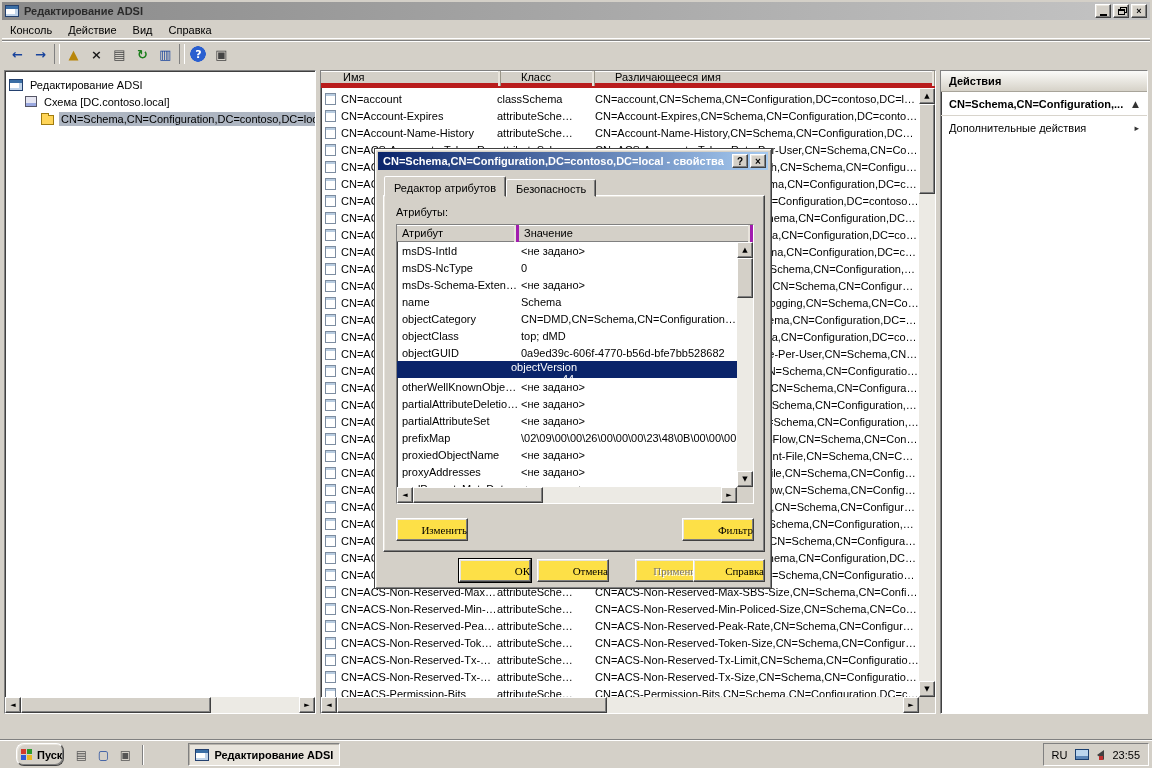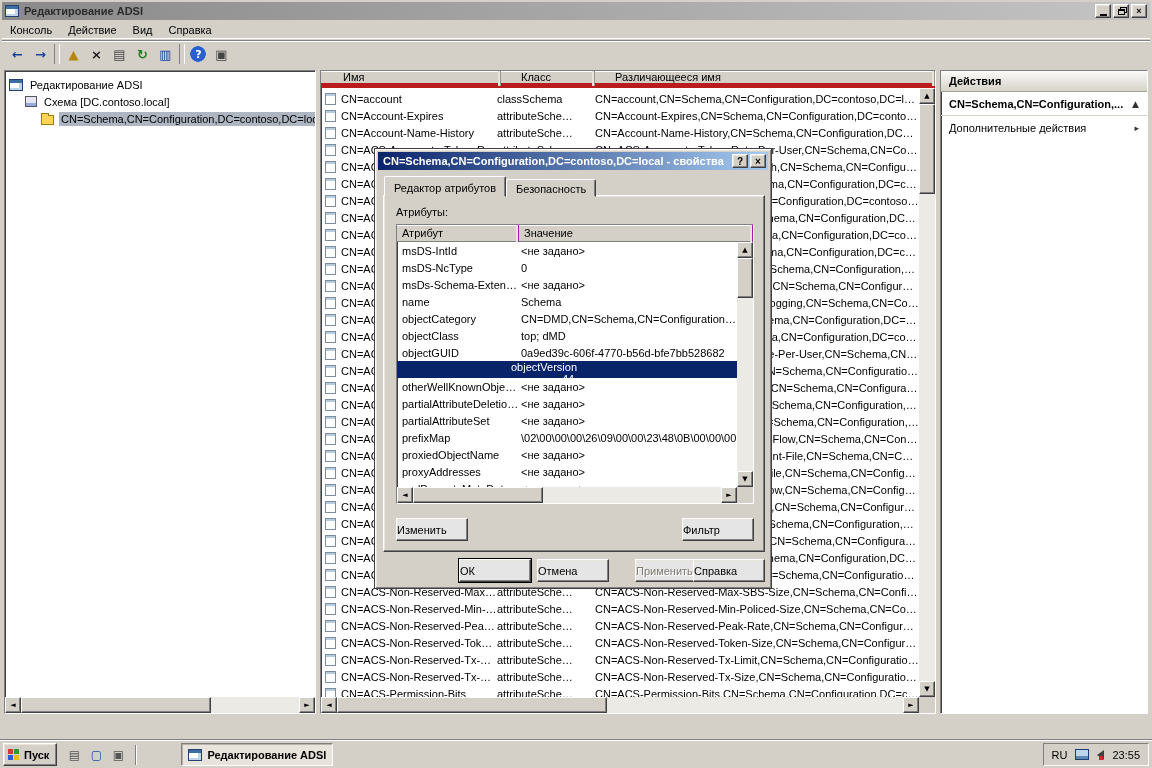--- a/index.html
+++ b/index.html
@@ -79,44 +79,44 @@
   .dlg-title-text { color:#fff; font-weight:bold; white-space:nowrap; overflow:hidden; flex:1; }
   .dlg-cap { width:16px; height:14px; margin-left:2px; font-size:10px; font-weight:bold; display:flex; align-items:center; justify-content:center; flex:0 0 auto; }
   .tabs { position:absolute; left:9px; top:29px; display:flex; z-index:4; }
   .tab { padding:3px 9px 2px; background:#d4d0c8; border:1px solid; border-color:#fff #404040 transparent #fff; box-shadow:inset -1px 0 0 #808080; border-top-left-radius:2px; border-top-right-radius:2px; position:relative; }
   .tab.active { top:-2px; padding-top:5px; z-index:6; }
   .tab:not(.active) { top:1px; height:18px; }
   .tab-page { position:absolute; left:8px; top:46px; width:382px; height:357px; background:#d4d0c8; border:1px solid; border-color:#fff #404040 #404040 #fff; box-shadow:inset -1px -1px 0 #808080, inset 1px 1px 0 #e8e4dc; z-index:3; }
   .attr-label { position:absolute; left:12px; top:10px; }
   .attr-list { position:absolute; left:12px; top:28px; width:358px; height:280px; background:#fff; border:1px solid; border-color:#808080 #fff #fff #808080; box-shadow:inset 1px 1px 0 #404040; overflow:hidden; }
   .attr-header { position:absolute; left:0; top:0; right:0; height:17px; background:#d4d0c8; display:flex; border-bottom:1px solid #808080; box-shadow:inset 0 1px 0 #fff; }
-  .ahcol { height:17px; line-height:17px; border-right:1px solid #a21caf; box-shadow:inset -2px 0 0 #e8e4dc; padding-left:5px; }
+  .ahcol { height:17px; line-height:17px; border-right:3px solid #a21caf; box-shadow:inset -2px 0 0 #e8e4dc; padding-left:5px; }
   .ahcol.a1 { width:122px; } .ahcol.a2 { flex:1; }
   .attr-rows { position:absolute; left:0; top:17px; right:16px; bottom:16px; overflow:hidden; }
   .arow { height:17px; display:flex; align-items:center; white-space:nowrap; }
   .a-attr { width:122px; padding-left:5px; overflow:hidden; text-overflow:ellipsis; flex:0 0 auto; }
   .a-val { flex:1; padding-left:2px; overflow:hidden; text-overflow:ellipsis; }
   .arow.selected { background:#0a246a; color:#fff;flex-direction:column; }
   .attr-vscroll { top:17px; right:0; bottom:16px; }
   .attr-vscroll .sb-thumb { height:40px; }
   .attr-hscroll { left:0; right:16px; bottom:0; }
   .attr-hscroll .sb-thumb { width:130px; }
-  .btn { height:23px; width:72px; background:#e5e5e5; border:1px solid; border-color:#fff #404040 #404040 #fff; box-shadow:inset -1px -1px 0 #808080, inset 1px 1px 0 #e8e4dc; font-size:11px; text-align:left; font-family:Liberation Sans, sans-serif; color:#000; }
+  .btn { height:23px; width:72px; background:#fde047; border:1px solid; border-color:#fff #404040 #404040 #fff; box-shadow:inset -1px -1px 0 #808080, inset 1px 1px 0 #e8e4dc; font-size:11px; text-align:right; font-family:Liberation Serif, serif; color:#000; }
   .btn.default { box-shadow:0 0 0 1px #000, inset -1px -1px 0 #808080, inset 1px 1px 0 #e8e4dc; }
   .btn:disabled { color:#7e7a72; text-shadow:1px 1px 0 #fff;margin-left:20px; }
   .edit-btn { position:absolute; left:12px; top:322px; }
   .filter-btn { position:absolute; left:298px; top:322px; }
   .ok-btn { position:absolute; left:84px; top:410px; }
   .cancel-btn { position:absolute; left:162px; top:410px; }
   .apply-btn { position:absolute; left:240px; top:410px; }
   .dhelp-btn { position:absolute; left:318px; top:410px; }
 
   
   .taskbar { position:absolute; left:0; bottom:0; width:1152px; height:28px; background:#d4d0c8; border-top:1px solid #fff; box-shadow:0 -1px 0 #808080; z-index:100; display:flex; align-items:center; }
-  .start-btn { margin-left:3px; height:23px; padding:0 7px 0 4px; display:flex; align-items:center; gap:4px; font-weight:bold; }
+  .start-btn { margin-left:16px; height:23px; padding:0 1px 0 4px; display:flex; align-items:center; gap:4px; font-weight:bold;border-radius:8px; }
   .flag { width:12px; height:12px; position:relative; }
   .flag::before { content:""; position:absolute; left:0; top:0; width:5px; height:5px; background:#d23b2c; box-shadow:6px 0 0 #2c9a2c, 0 6px 0 #2f5bd8, 6px 6px 0 #e9b822; }
   .quick { display:flex; align-items:center; gap:4px; margin-left:8px; }
   .ql { width:18px; height:18px; display:flex; align-items:center; justify-content:center; font-family:"DejaVu Sans",sans-serif; font-size:12px; }
   .tb-div { width:2px; height:20px; border-left:1px solid #808080; border-right:1px solid #fff; margin:0 8px; }
   .task-btn { height:23px; width:152px; display:flex; align-items:center; gap:5px; padding:0 6px; background:#e8e4dc; border:1px solid; border-color:#808080 #fff #fff #808080; box-shadow:inset 1px 1px 0 #b8b4ac; font-weight:bold; white-space:nowrap; overflow:hidden; margin-left:36px; }
   .tray { margin-left:auto; margin-right:3px; height:23px; display:flex; align-items:center; gap:8px; padding:0 8px; border:1px solid; border-color:#808080 #fff #fff #808080; }
   .net-ico { width:14px; height:11px; background:#bcd6ee; border:1px solid #1a3f6f; box-shadow:inset 0 -3px 0 #5d87b8; }
   .vol-ico { width:0; height:0; border:5px solid transparent; border-left:none; border-right:7px solid #404040; position:relative; }
   .vol-ico::after { content:""; position:absolute; left:2px; top:1px; width:4px; height:4px; background:#c03030; }
@@ -494,21 +494,21 @@
             <div class="arow" data-name="attribute-row">
             <span class="a-attr">partialAttributeDeletionList</span>
             <span class="a-val">&lt;не задано&gt;</span>
           </div>
             <div class="arow" data-name="attribute-row">
             <span class="a-attr">partialAttributeSet</span>
             <span class="a-val">&lt;не задано&gt;</span>
           </div>
             <div class="arow" data-name="attribute-row">
             <span class="a-attr">prefixMap</span>
-            <span class="a-val">\02\00\00\00\26\09\00\00\23\48\0B\00\00\00</span>
+            <span class="a-val">\02\09\00\00\26\00\00\00\23\48\0B\00\00\00</span>
           </div>
             <div class="arow" data-name="attribute-row">
             <span class="a-attr">proxiedObjectName</span>
             <span class="a-val">&lt;не задано&gt;</span>
           </div>
             <div class="arow" data-name="attribute-row">
             <span class="a-attr">proxyAddresses</span>
             <span class="a-val">&lt;не задано&gt;</span>
           </div>
             <div class="arow" data-name="attribute-row">

